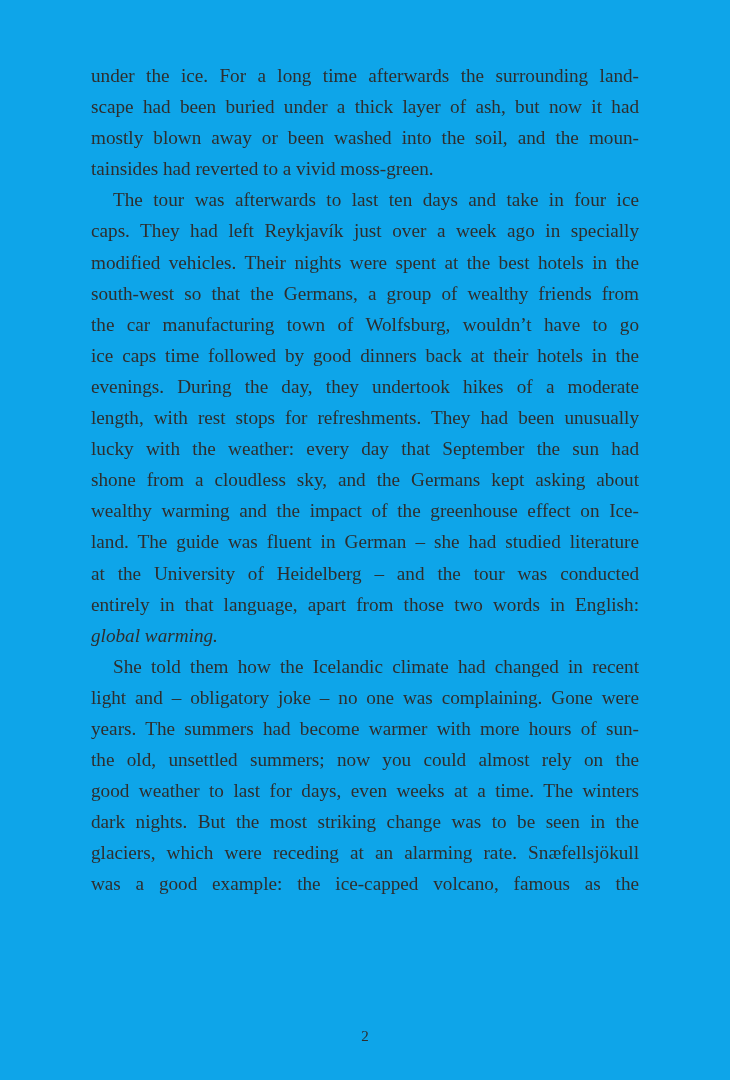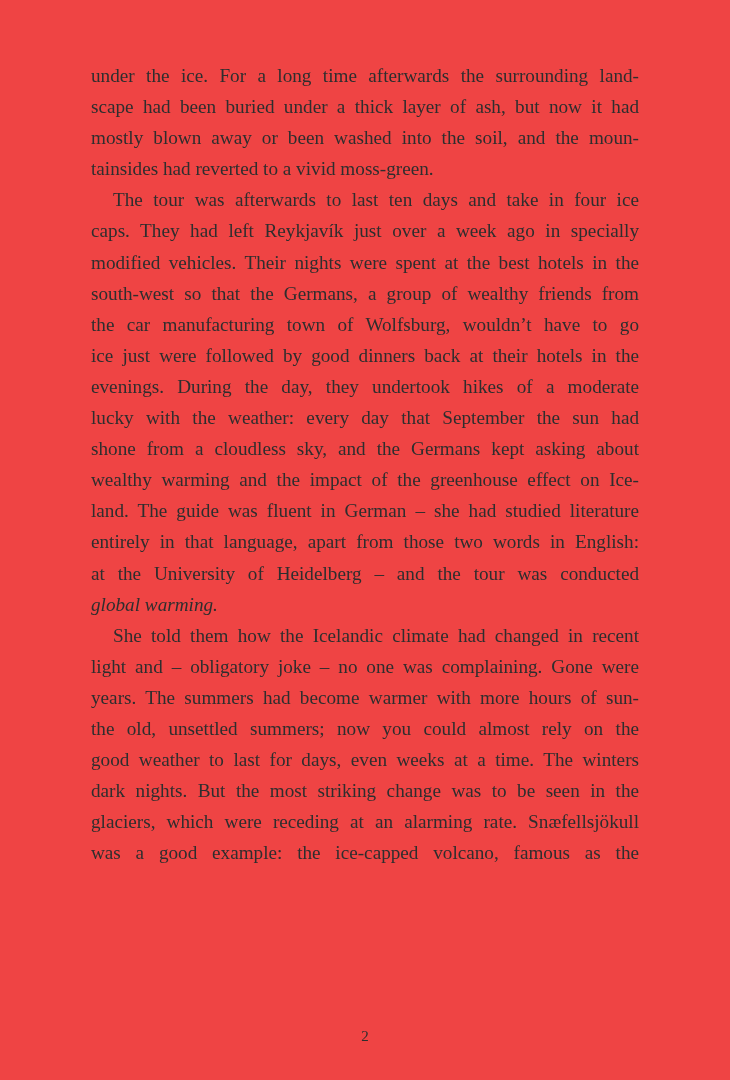--- a/index.html
+++ b/index.html
@@ -12,21 +12,21 @@
       height: 1080px;
       position: relative;
       overflow: hidden;
     }
     .page {
       position: absolute;
       left: 0;
       top: 0;
       width: 730px;
       height: 1080px;
-      background: #ef4444;
+      background: #0ea5e9;
     }
     .text-block {
       position: absolute;
       left: 91px;
       top: 60px;
       width: 548px;
       font-family: "Liberation Serif", "DejaVu Serif", serif;
       font-size: 19.2px;
       color: #2e2e2e;
     }
@@ -69,28 +69,29 @@
         <span class="line">scape had been buried under a thick layer of ash, but now it had</span>
         <span class="line">mostly blown away or been washed into the soil, and the moun-</span>
         <span class="line last">tainsides had reverted to a vivid moss-green.</span>
       </div>
       <div>
         <span class="line indent">The tour was afterwards to last ten days and take in four ice</span>
         <span class="line">caps. They had left Reykjavík just over a week ago in specially</span>
         <span class="line">modified vehicles. Their nights were spent at the best hotels in the</span>
         <span class="line">south-west so that the Germans, a group of wealthy friends from</span>
         <span class="line">the car manufacturing town of Wolfsburg, wouldn’t have to go</span>
-        <span class="line">ice just were followed by good dinners back at their hotels in the</span>
+        <span class="line">ice caps time followed by good dinners back at their hotels in the</span>
         <span class="line">evenings. During the day, they undertook hikes of a moderate</span>
+        <span class="line">length, with rest stops for refreshments. They had been unusually</span>
         <span class="line">lucky with the weather: every day that September the sun had</span>
         <span class="line">shone from a cloudless sky, and the Germans kept asking about</span>
         <span class="line">wealthy warming and the impact of the greenhouse effect on Ice-</span>
         <span class="line">land. The guide was fluent in German – she had studied literature</span>
+        <span class="line">at the University of Heidelberg – and the tour was conducted</span>
         <span class="line">entirely in that language, apart from those two words in English:</span>
-        <span class="line">at the University of Heidelberg – and the tour was conducted</span>
         <span class="line italic last">global warming.</span>
       </div>
       <div>
         <span class="line indent">She told them how the Icelandic climate had changed in recent</span>
         <span class="line">light and – obligatory joke – no one was complaining. Gone were</span>
         <span class="line">years. The summers had become warmer with more hours of sun-</span>
         <span class="line">the old, unsettled summers; now you could almost rely on the</span>
         <span class="line">good weather to last for days, even weeks at a time. The winters</span>
         <span class="line">dark nights. But the most striking change was to be seen in the</span>
         <span class="line">glaciers, which were receding at an alarming rate. Snæfellsjökull</span>

